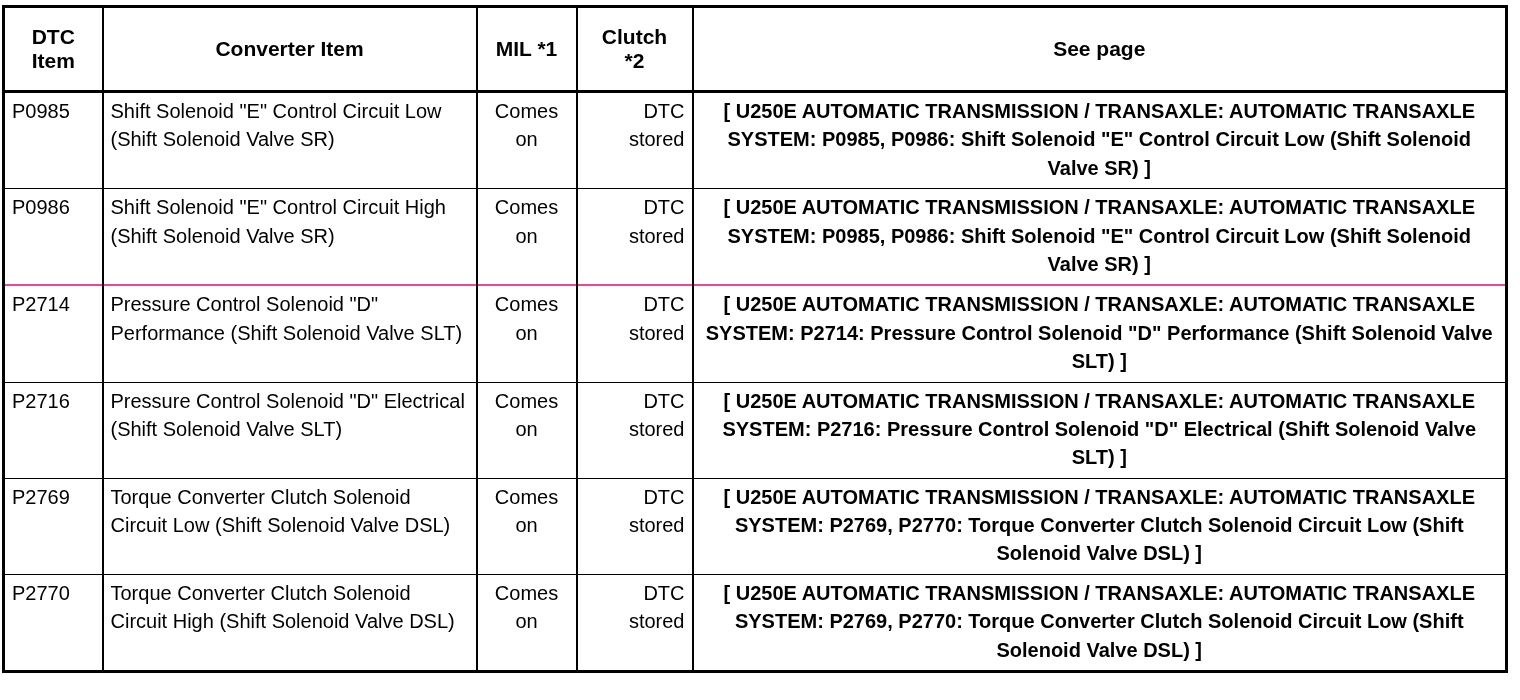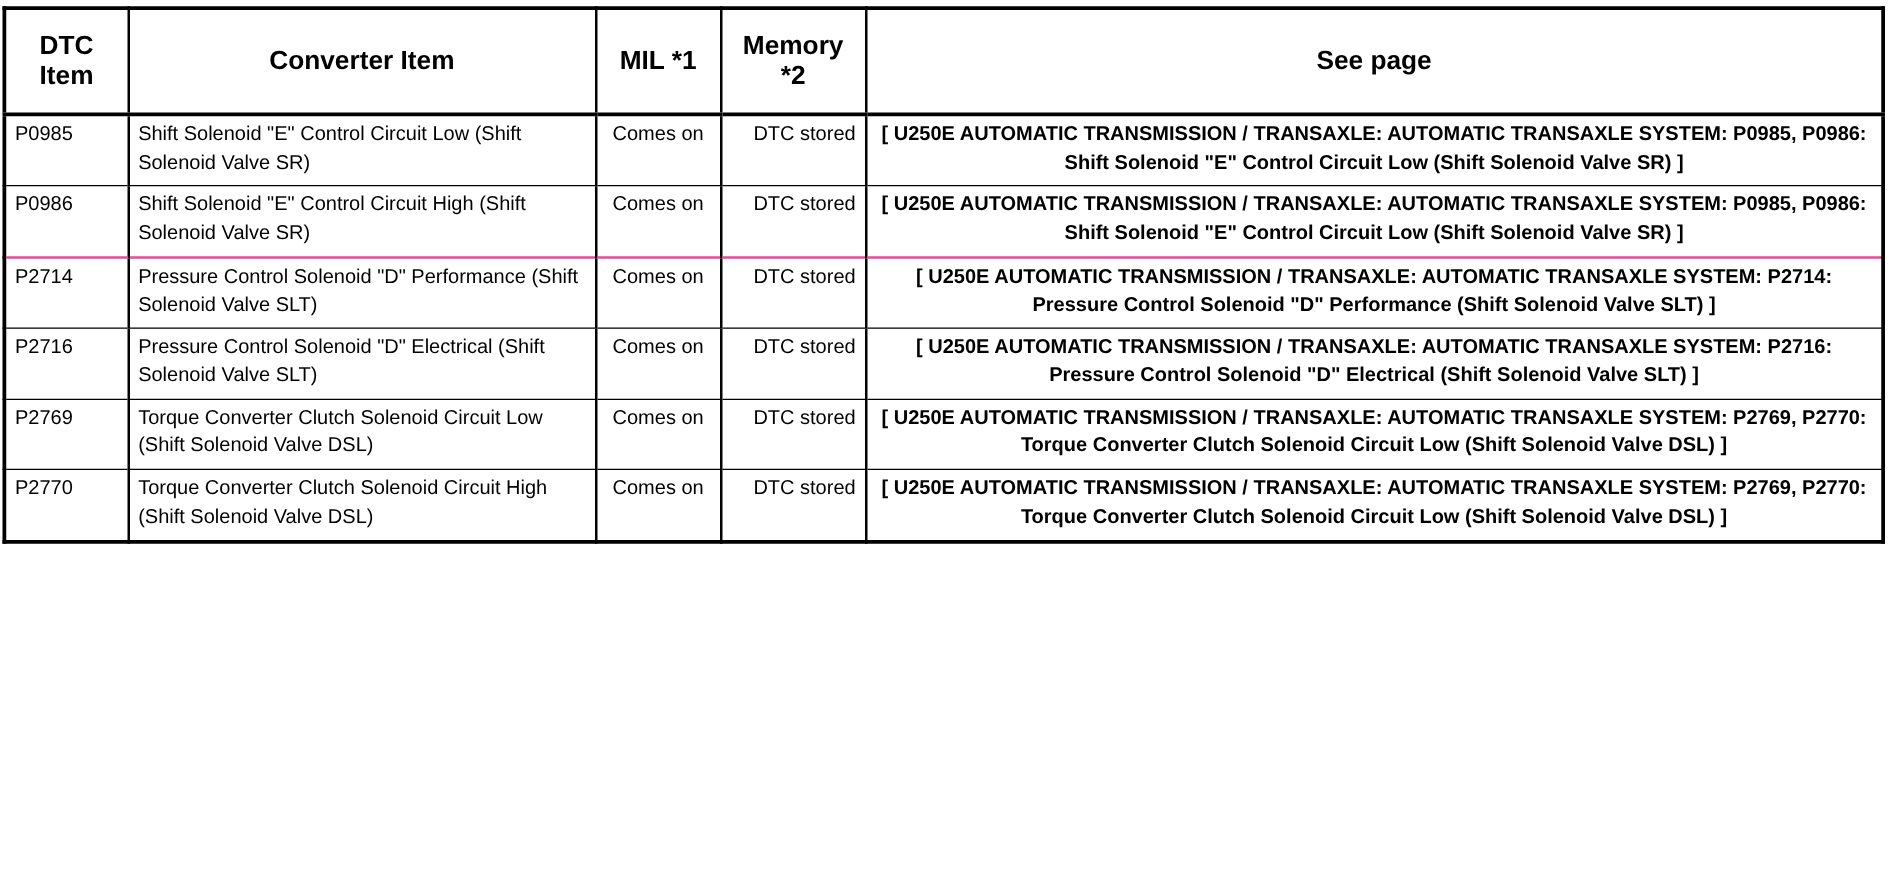--- a/index.html
+++ b/index.html
@@ -58,21 +58,21 @@
     line-height: 1.12;
     height: 78px;
     padding: 2px 4px;
   }
 
   .dtc-table tbody td {
     border-left: 2px solid #000000;
     border-right: 2px solid #000000;
     border-top: 1px solid #000000;
     border-bottom: 1px solid #000000;
-    font-size: 16px;
+    font-size: 20px;
     line-height: 1.42;
     padding: 4px 7px 6px 7px;
   }
 
   
   .dtc-table tbody tr.sep-strong > td {
     border-top: 2px solid #ec4899;
   }
 
   .col-code    { width: 99px; }
@@ -116,21 +116,21 @@
 
     <thead>
       <tr>
         <th>
           <div class="hdr-dtc">DTC</div>
           <div class="hdr-dtc">Item</div>
         </th>
         <th>Converter Item</th>
         <th>MIL *1</th>
         <th>
-          <div class="hdr-mem">Memory</div>
+          <div class="hdr-mem">Clutch</div>
           <div class="hdr-mem">*2</div>
         </th>
         <th>See page</th>
       </tr>
     </thead>
 
     <tbody>
       <tr>
         <td class="cell-code">P0985</td>
         <td class="cell-item">Shift Solenoid "E" Control Circuit Low (Shift Solenoid Valve SR)</td>

